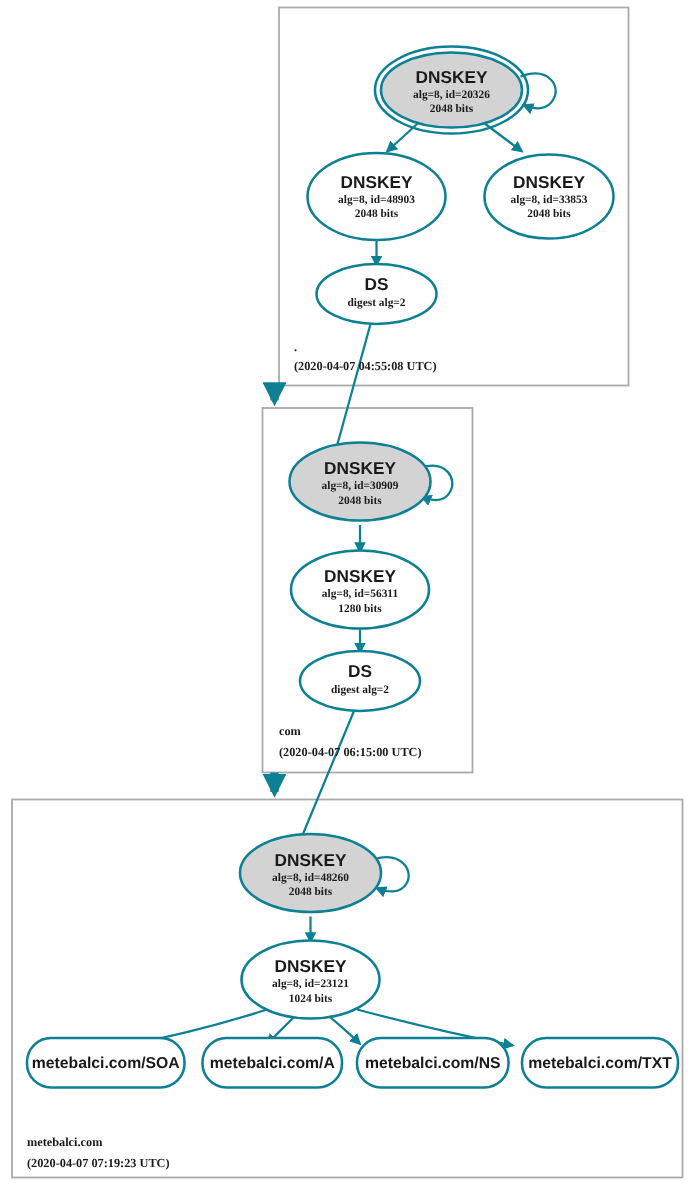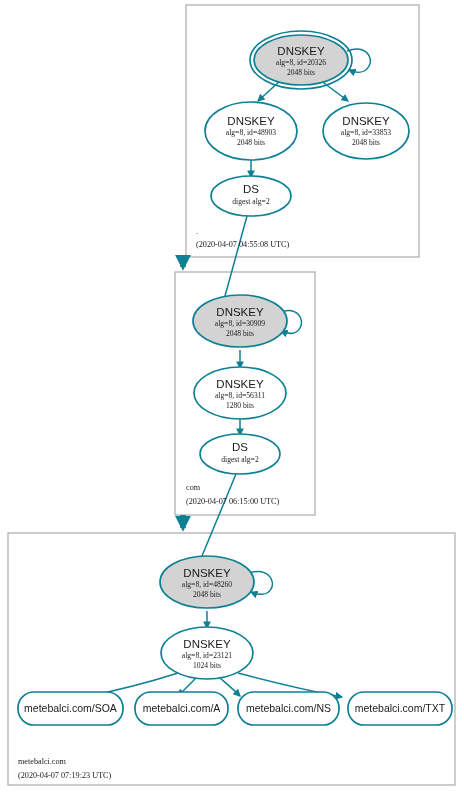--- a/index.html
+++ b/index.html
@@ -13,20 +13,21 @@
     font-family: "Liberation Sans", sans-serif;
     position: relative;
     overflow: hidden;
   }
   #stage {
     position: absolute;
     left: 0;
     top: 0;
     width: 464px;
     height: 800px;
+    font-weight: bold;
   }
   svg#graph {
     position: absolute;
     left: 0;
     top: 0;
     width: 464px;
     height: 800px;
     display: block;
   }
   .zone-box {

